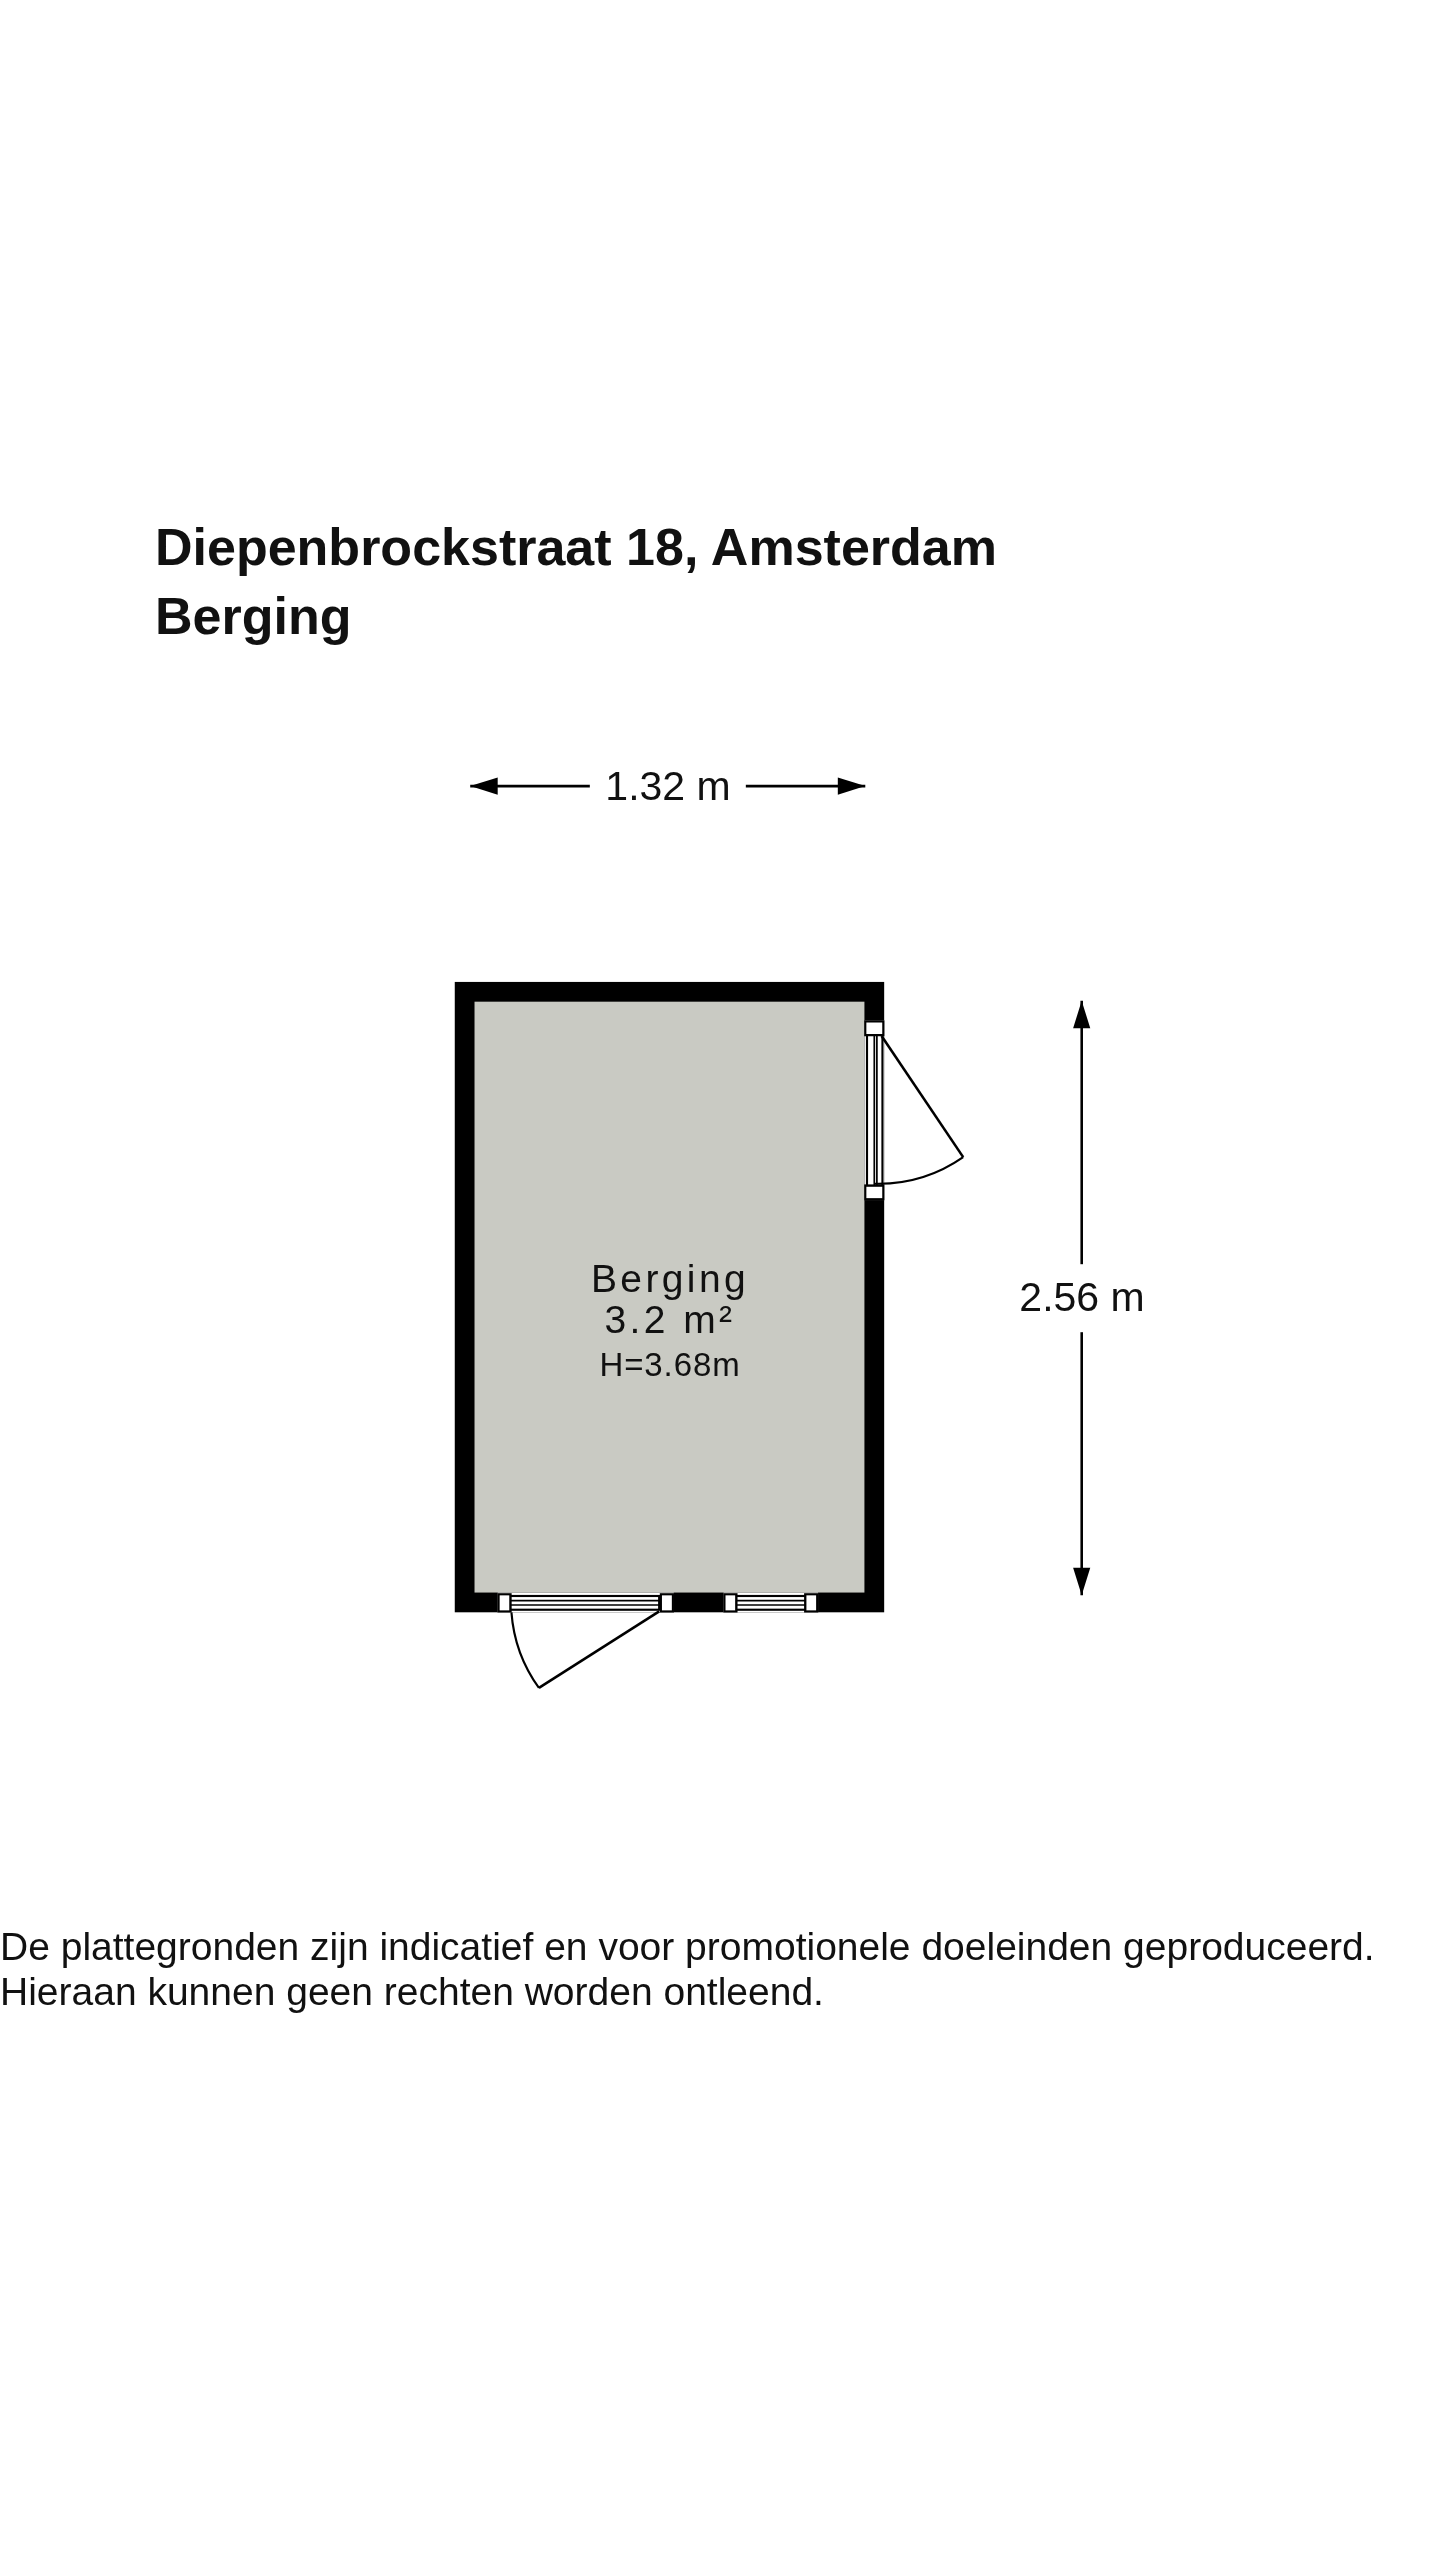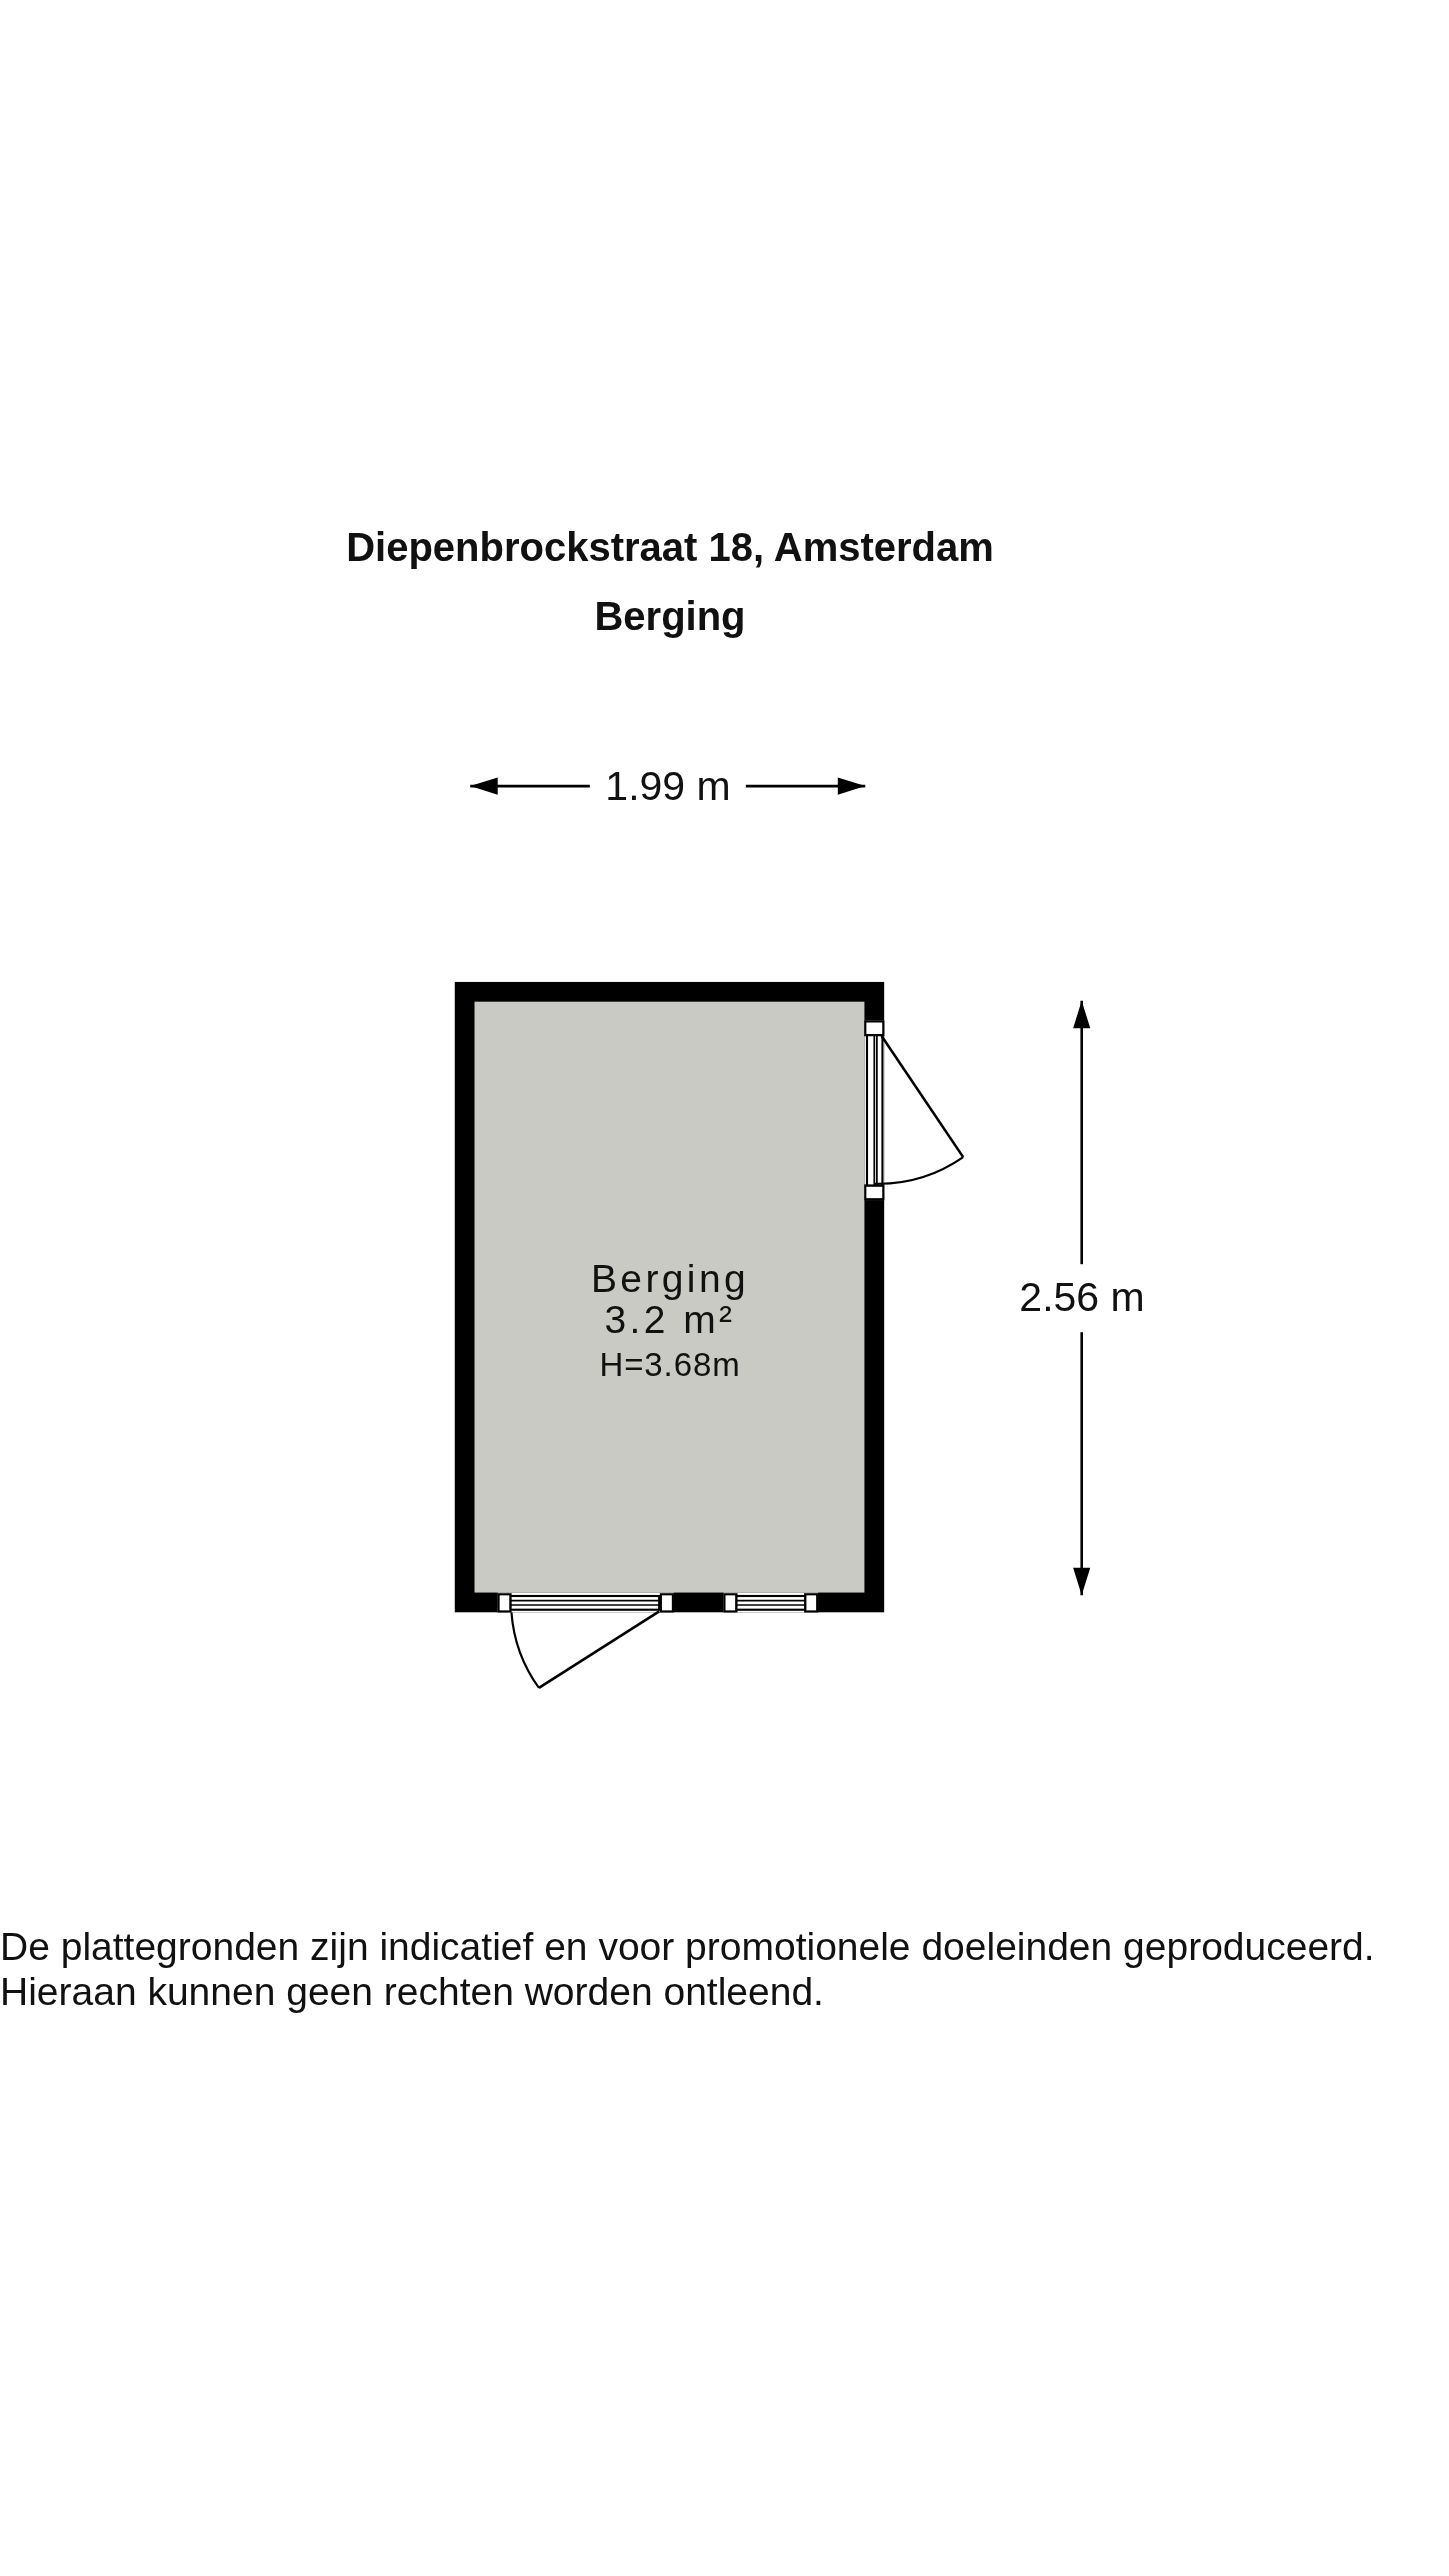--- a/index.html
+++ b/index.html
@@ -12,21 +12,21 @@
   body{
     width:1449px;height:2576px;
     background:var(--background);
     font-family:"Liberation Sans", sans-serif;
     color:var(--text);
   }
   .page{position:relative;width:1449px;height:2576px;overflow:hidden;}
 
   .title{
     position:absolute;left:155px;top:513px;width:1030px;
-    text-align:center;font-weight:bold;font-size:40px;line-height:69px;
+    font-weight:bold;font-size:52px;line-height:69px;
     color:var(--text);
   }
 
   .plan-svg{position:absolute;left:429px;top:756px;}
   .wall{fill:var(--wall);}
   .floor{fill:var(--floor);}
   .opening{fill:#ffffff;}
   .jamb{fill:#ffffff;stroke:var(--wall);stroke-width:2.5;}
   .panel{fill:#ffffff;stroke:var(--wall);stroke-width:2.5;}
   .thinline{stroke:var(--wall);stroke-width:2;fill:none;}
@@ -105,21 +105,21 @@
       <polygon class="dimhead" points="1008,915 976,905 976,925"></polygon>
     </g>
 
     <g>
       <line class="dimline" x1="1260" y1="1165" x2="1260" y2="1857"></line>
       <polygon class="dimhead" points="1260,1165 1250,1197 1270,1197"></polygon>
       <polygon class="dimhead" points="1260,1857 1250,1825 1270,1825"></polygon>
     </g>
   </svg>
 
-  <div class="label dim-label dim-label-h">1.99 m</div>
+  <div class="label dim-label dim-label-h">1.32 m</div>
   <div class="label dim-label dim-label-v">2.56 m</div>
 
   <div class="label room-name">Berging</div>
   <div class="label room-area">3.2 m²</div>
   <div class="label room-h">H=3.68m</div>
 
   <div class="disclaimer">
     <div>De plattegronden zijn indicatief en voor promotionele doeleinden geproduceerd.</div>
     <div>Hieraan kunnen geen rechten worden ontleend.</div>
   </div>

